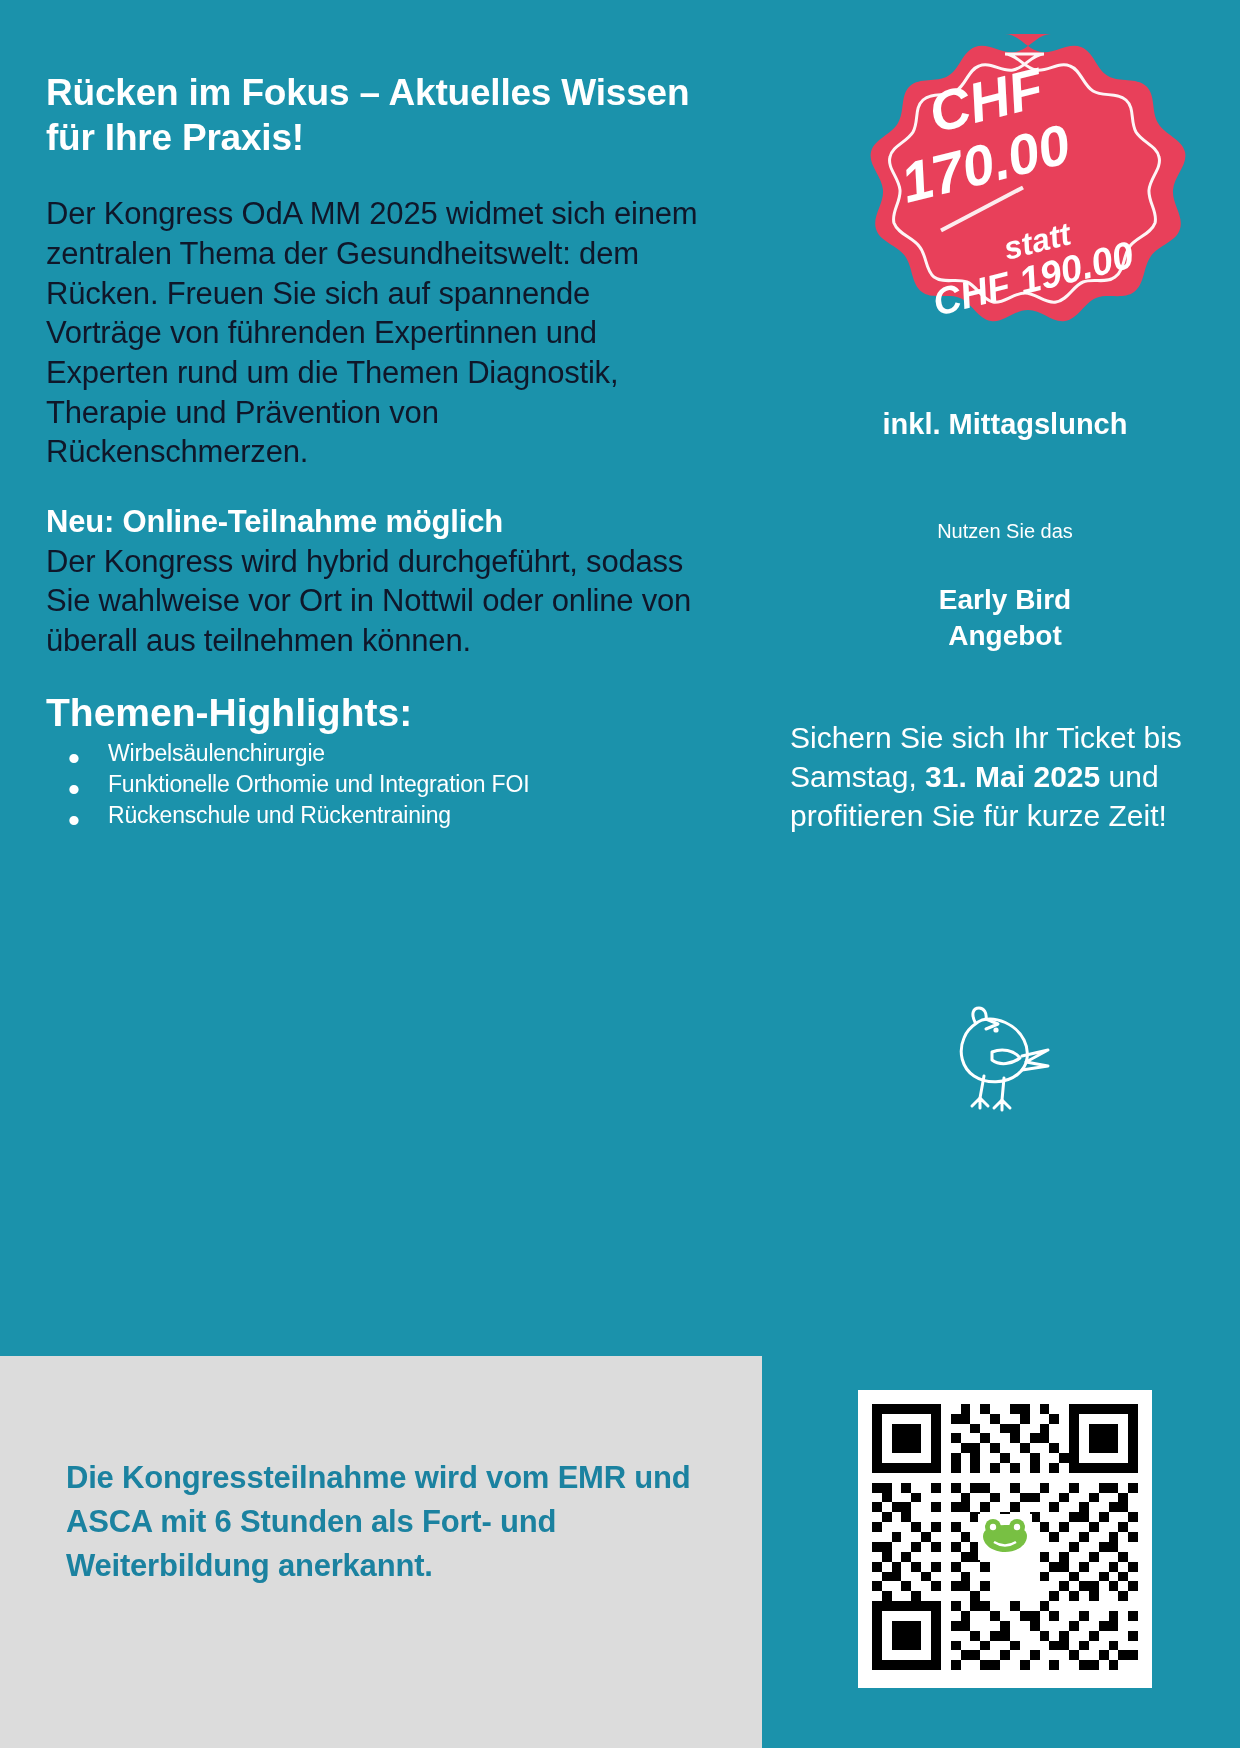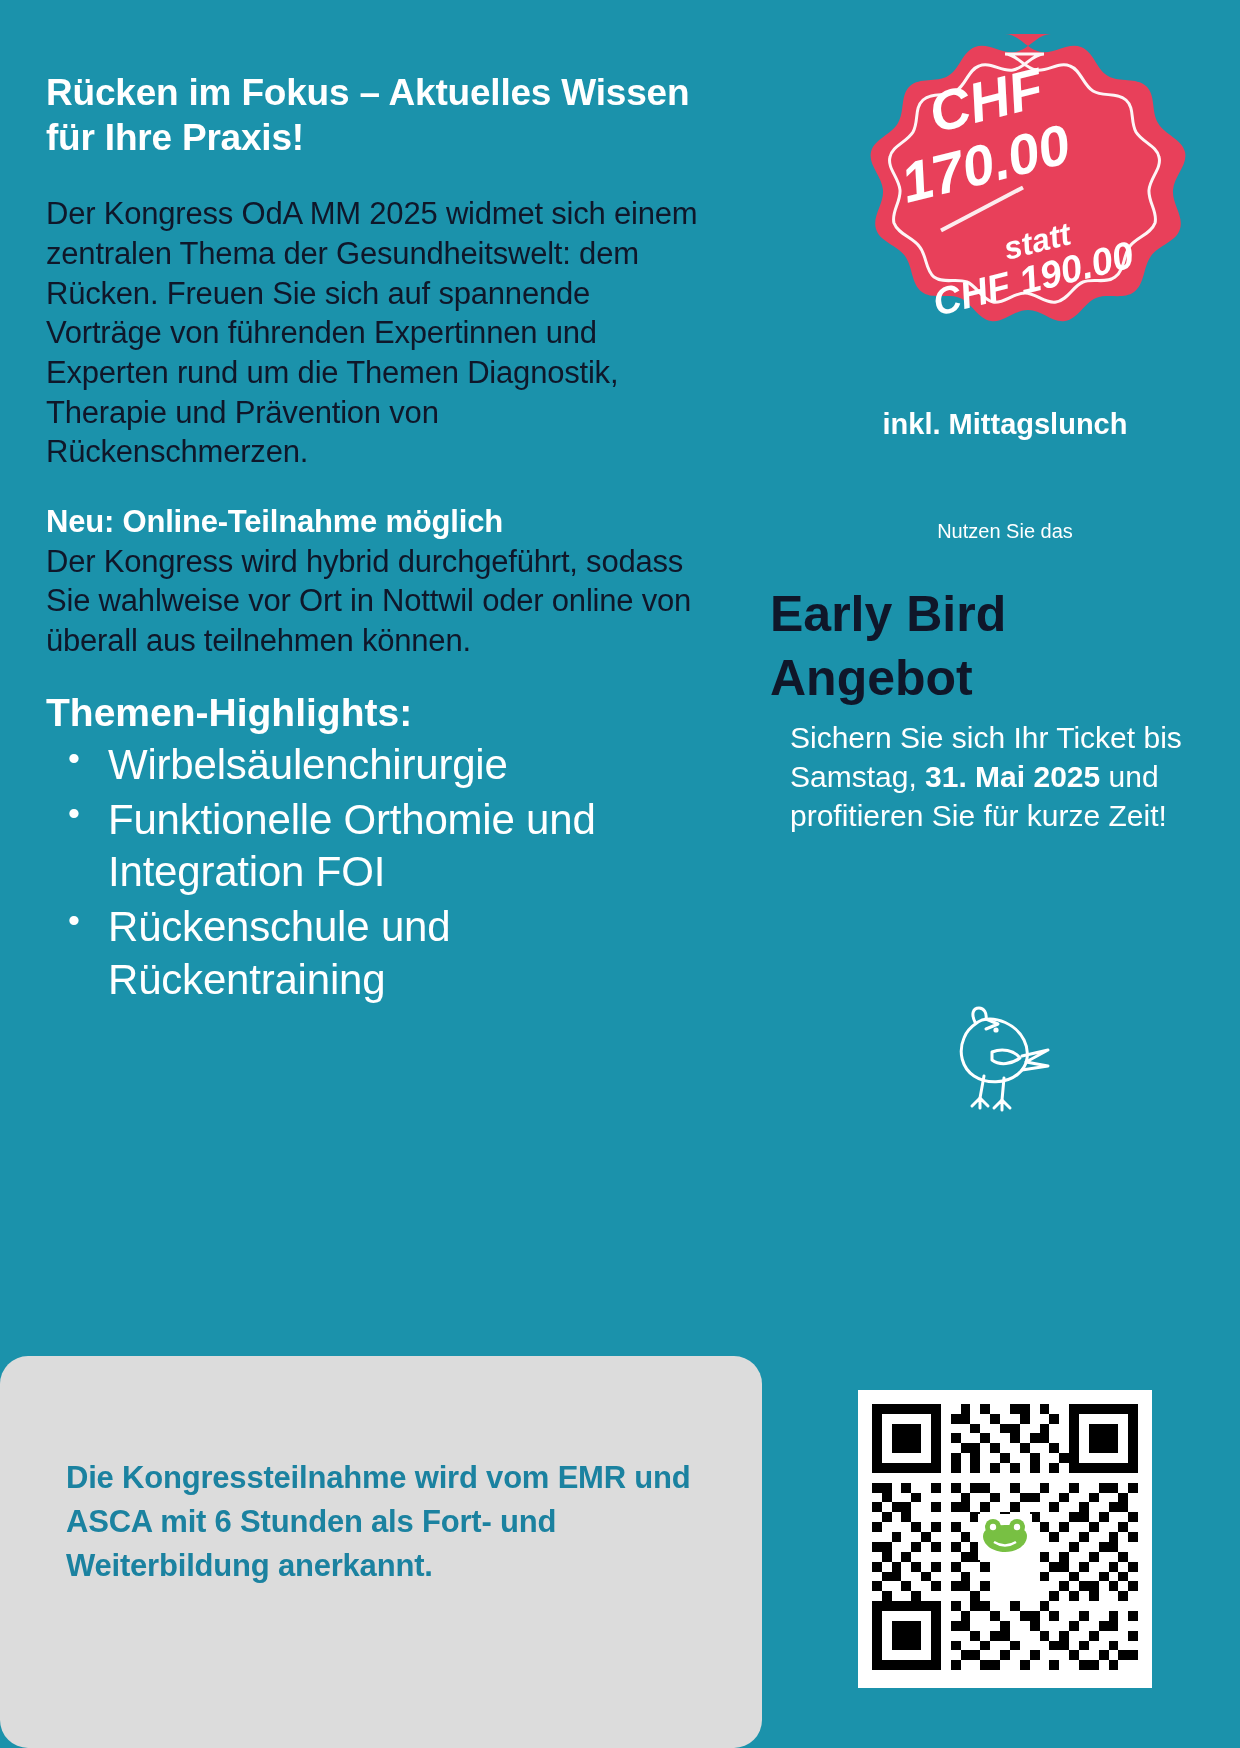--- a/index.html
+++ b/index.html
@@ -43,21 +43,20 @@
   }
   .left-bottom {
     position: absolute;
     left: 0;
     top: 1356px;
     width: 762px;
     height: 392px;
     background: #dcdcdc;
     box-sizing: border-box;
     padding: 100px 60px 0 66px;
-    border-radius: 28px;
   }
   .right-bottom {
     position: absolute;
     left: 770px;
     top: 1356px;
     width: 470px;
     height: 392px;
     background: #1b92ab;
   }
 
@@ -92,21 +91,21 @@
     margin: 0 0 4px 0;
   }
   ul.topics {
     margin: 0;
     padding: 0 0 0 62px;
     list-style: none;
   }
   ul.topics li {
     position: relative;
     color: #ffffff;
-    font-size: 42px;
+    font-size: 23px;
     line-height: 1.26;
     margin: 0 0 2px 0;
     letter-spacing: -0.2px;
   }
   ul.topics li::before {
     content: "\2022";
     position: absolute;
     left: -40px;
     top: -2px;
     font-size: 34px;
@@ -143,23 +142,23 @@
     width: 470px;
     text-align: center;
     color: #ffffff;
     font-size: 20px;
   }
   .earlybird {
     position: absolute;
     top: 582px;
     left: 0;
     width: 470px;
-    text-align: left;
-    color: #0f172a;
-    font-size: 50px;
+    text-align: center;
+    color: #ffffff;
+    font-size: 28px;
     font-weight: bold;
     line-height: 1.28;
   }
   .secure {
     position: absolute;
     top: 718px;
     left: 20px;
     width: 430px;
     text-align: left;
     color: #ffffff;

